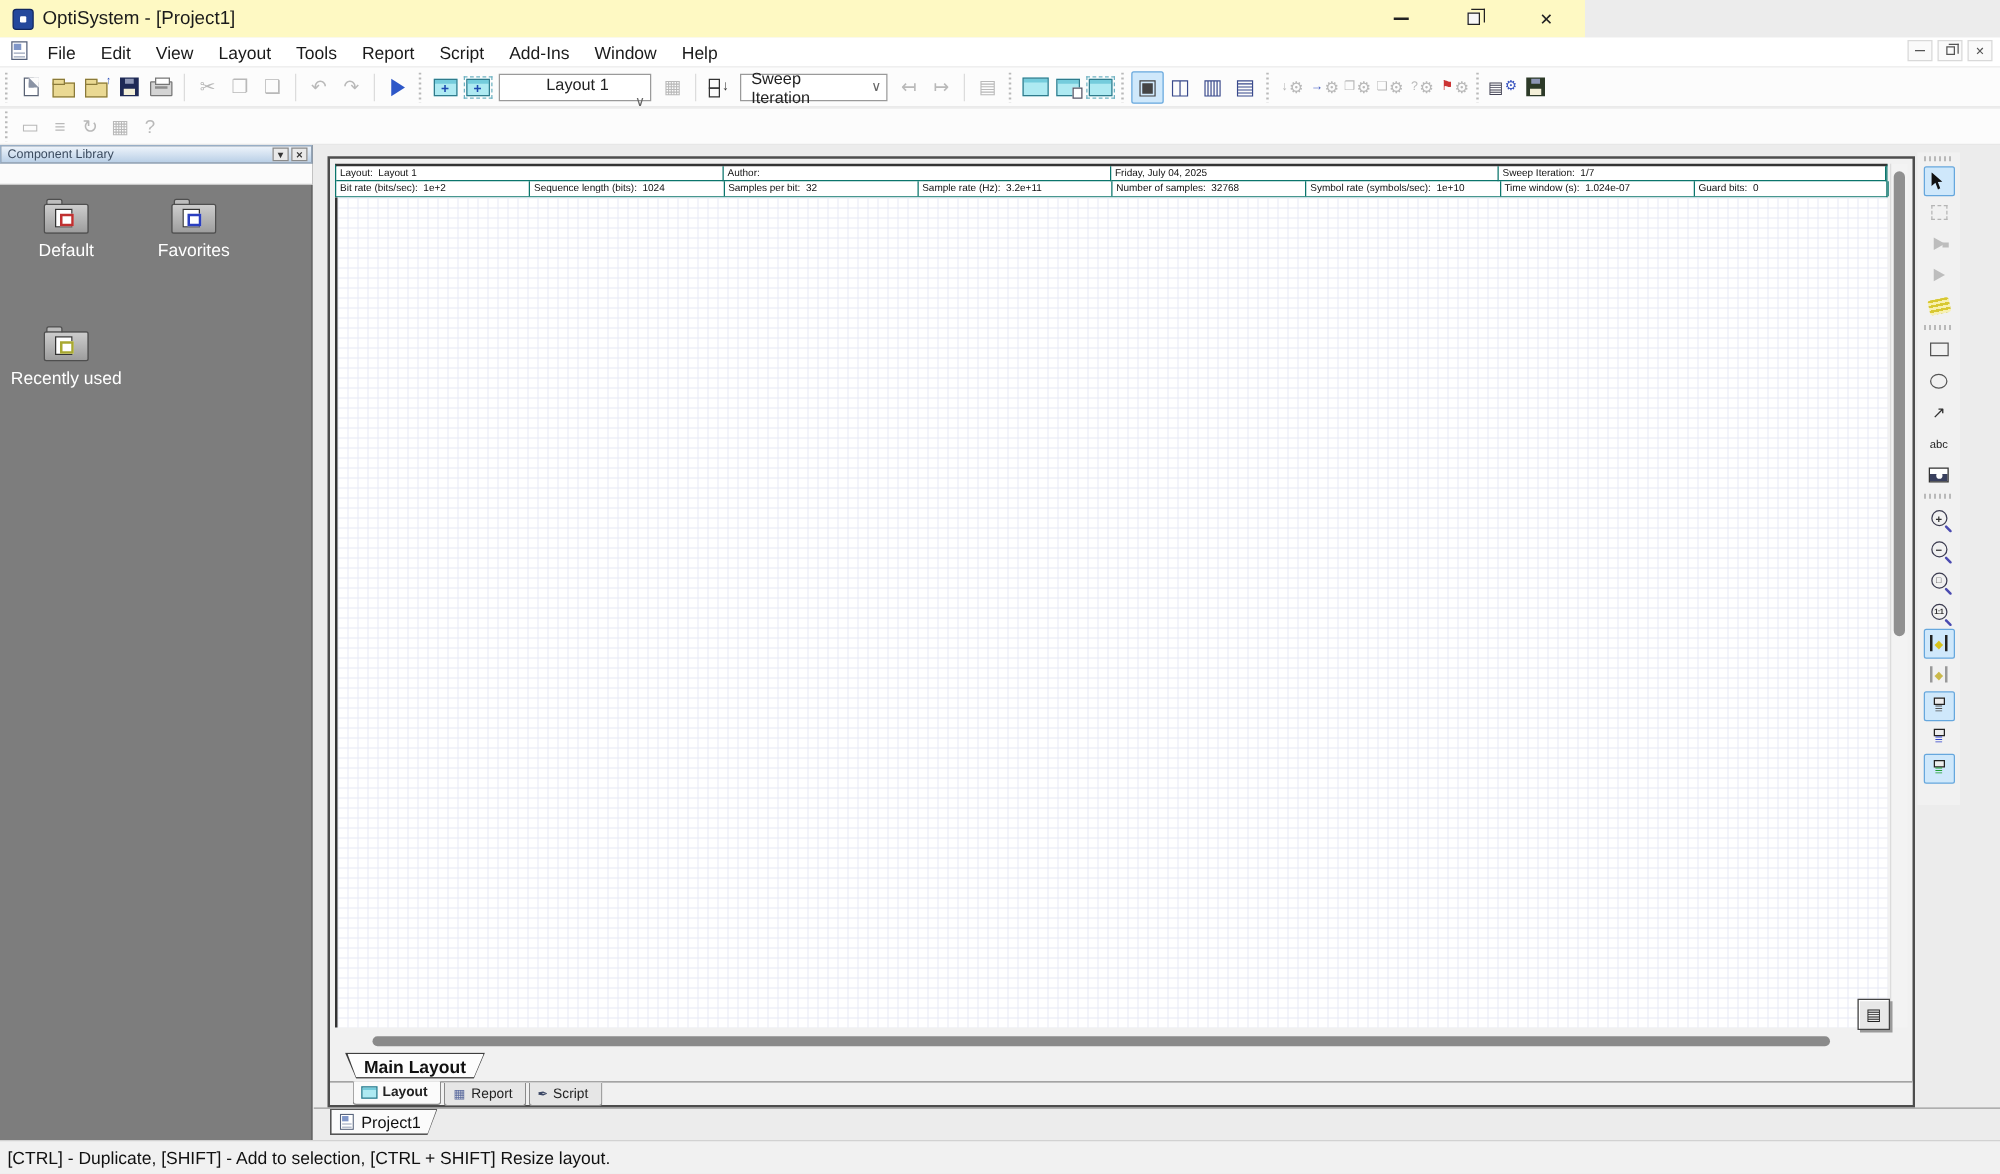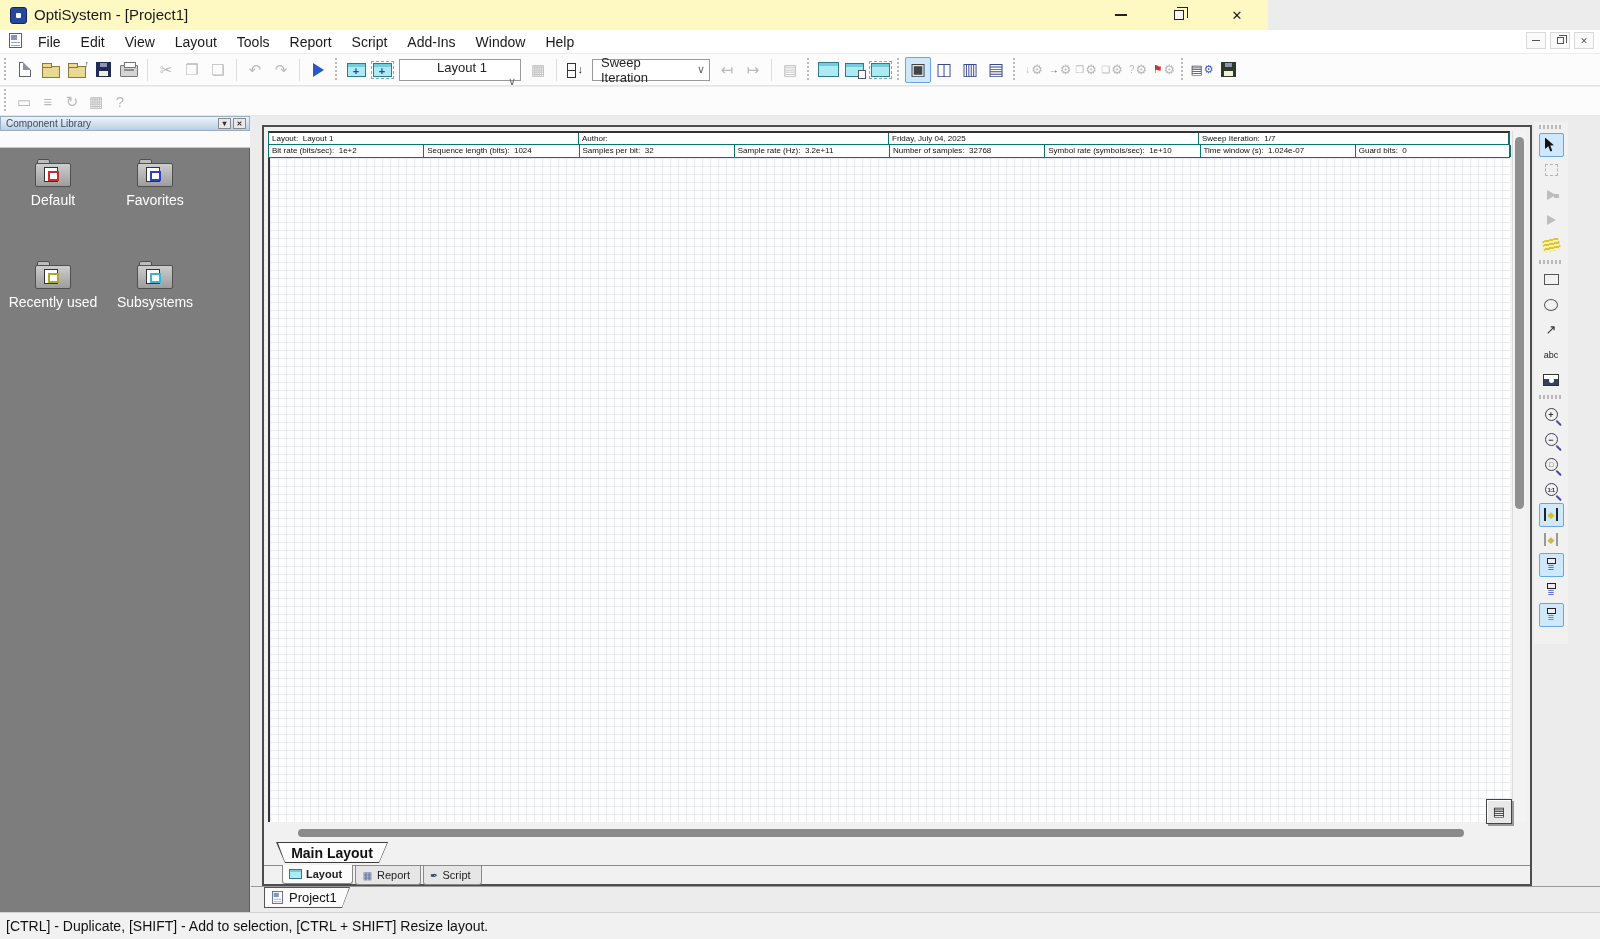--- a/index.html
+++ b/index.html
@@ -446,29 +446,20 @@
       </div>
       <div class="folder-cell" style="--c: #a8a832;">
         <span class="folder-ico">
           <span class="ft"></span>
           <span class="fb"></span>
           <span class="fp"></span>
           <span class="ff"></span>
         </span>
         <span class="folder-label">Recently used</span>
       </div>
-      <div class="folder-cell" style="--c: #35b6d8;">
-        <span class="folder-ico">
-          <span class="ft"></span>
-          <span class="fb"></span>
-          <span class="fp"></span>
-          <span class="ff"></span>
-        </span>
-        <span class="folder-label">Subsystems</span>
-      </div>
     </div>
 </div>
 
 <div class="mdi"></div>
 <div class="child-window">
   <div class="param-table">
     <div class="ptr ptr1">
 
     <span class="ptc">Layout:  Layout 1</span>
         <span class="ptc">Author:</span>

